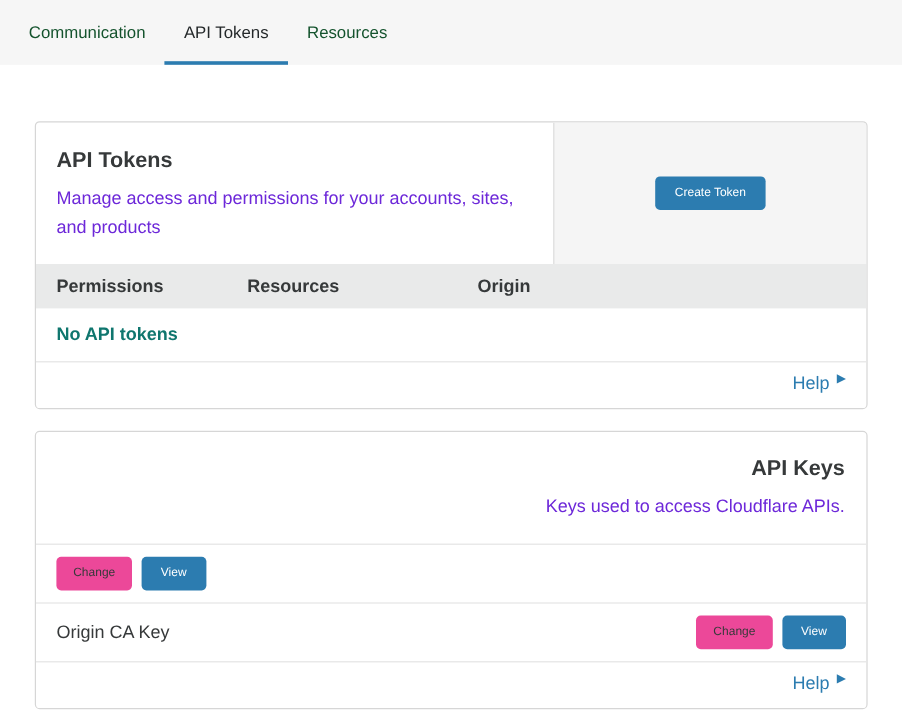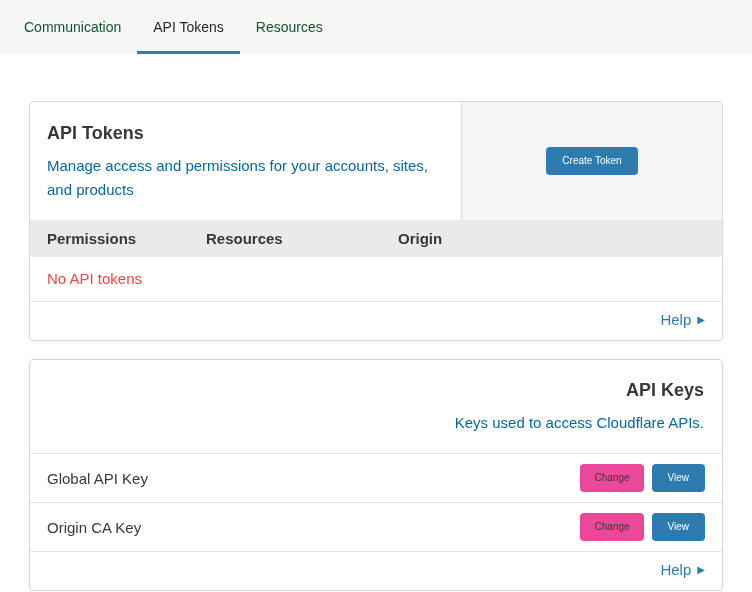--- a/index.html
+++ b/index.html
@@ -56,21 +56,21 @@
   .card-title {
     margin: 0;
     font-size: 18px;
     font-weight: bold;
     color: #36393a;
   }
   .card-subtitle {
     margin: 10px 0 0 0;
     font-size: 15px;
     line-height: 24px;
-    color: #0369a1;
+    color: #6d28d9;
   }
   .header-right {
     flex: 1;
     background: #f5f5f5;
     border-left: 1px solid #dcdcdc;
     display: flex; align-items: center; justify-content: center;
   }
 
   .btn {
     border: none;
@@ -98,33 +98,33 @@
     grid-template-columns: 159px 192px 194px 1fr;
     background: #e9eaea;
     padding: 10px 0 10px 17px;
     font-size: 15px;
     font-weight: bold;
     color: #36393a;
   }
   .empty-row {
     padding: 13px 17px 14px 17px;
     font-size: 15px;
-    color: #ef4444;
+    color: #0f766e;
+    font-weight: bold;
   }
   .footer-row {
     border-top: 1px solid #e4e4e4;
     padding: 9px 17px 11px 17px;
     text-align: right;
   }
   .help-link {
     color: var(--accent, #2c7cb0);
     font-size: 15px;
     text-decoration: none;
     display: inline-flex;
-    align-items: center;
     gap: 6px;
     cursor: pointer;
   }
   .help-arrow { font-size: 10px; line-height: 1; }
 
   
   .card2 { margin-top: 18px; }
   .card2-header { padding: 20px 18px 18px 17px; text-align: right; }
   .key-row {
     border-top: 1px solid #e4e4e4;
@@ -180,21 +180,20 @@
     </div>
   </div>
 
   <div class="card card2">
     <div class="card2-header">
       <h2 class="card-title">API Keys</h2>
       <p class="card-subtitle">Keys used to access Cloudflare APIs.</p>
     </div>
 
     <div class="key-row">
-      <span class="key-name">Global API Key</span>
       <button class="btn btn-secondary">Change</button>
       <button class="btn btn-primary">View</button>
     </div>
 
     <div class="key-row">
       <span class="key-name">Origin CA Key</span>
       <button class="btn btn-secondary">Change</button>
       <button class="btn btn-primary">View</button>
     </div>
 

